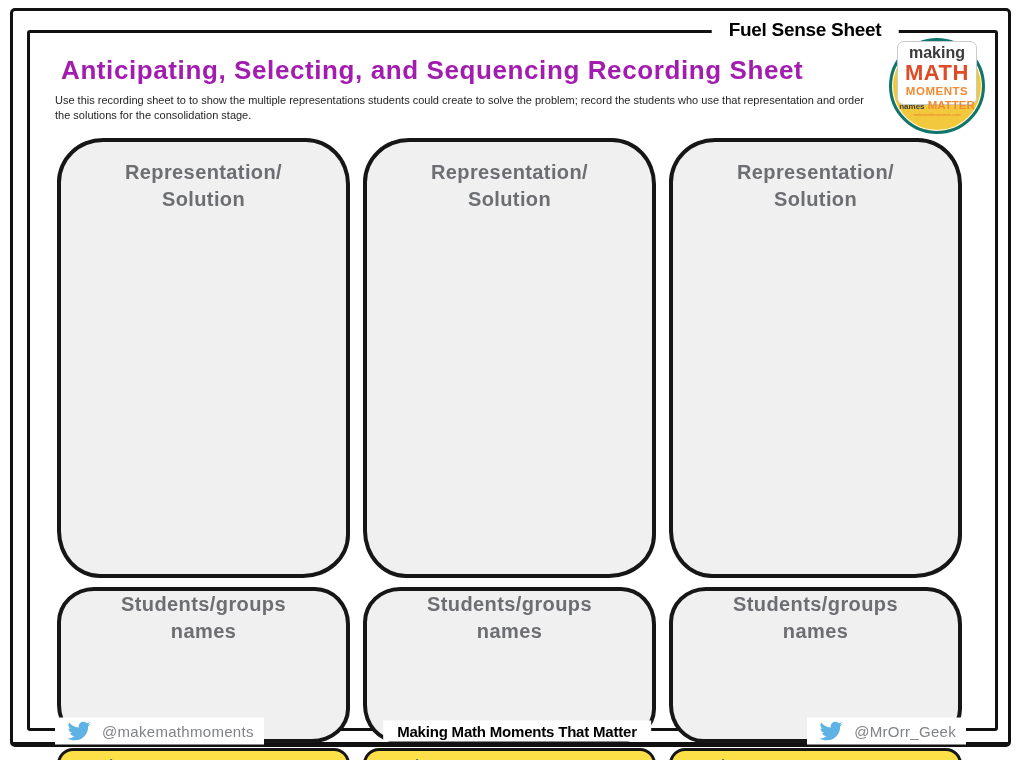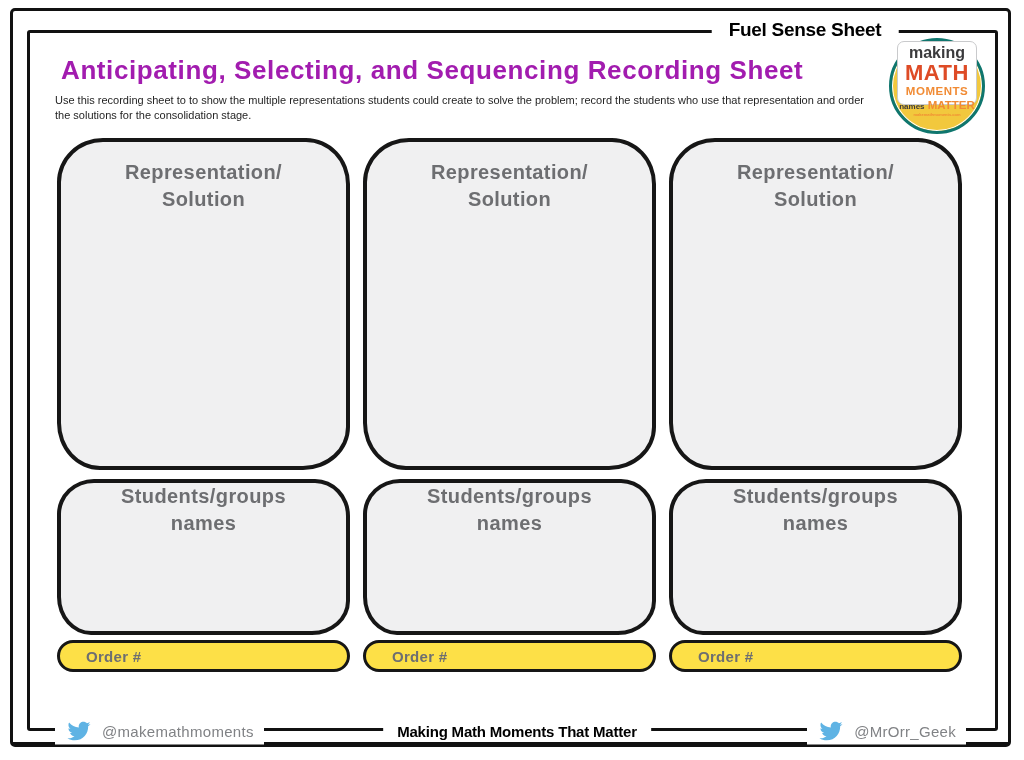--- a/index.html
+++ b/index.html
@@ -86,21 +86,21 @@
     display:flex; gap:13px;
   }
   .col { flex:1; display:flex; flex-direction:column; min-width:0; }
   .sheet-box {
     background:#f0f0f1;
     border:4px solid #161616;
     box-sizing:border-box;
     text-align:center;
   }
   .rep-box {
-    height:332px;
+    height:440px;
     border-radius:46px 44px 47px 43px / 44px 46px 43px 47px;
     padding-top:17px;
   }
   .students-box {
     height:156px; margin-top:9px;
     border-radius:37px 35px 38px 34px / 35px 37px 34px 38px;
   }
   .box-title {
     font-size:20px; font-weight:bold; color:#6d6e71;
     line-height:27px; letter-spacing:0.4px;

